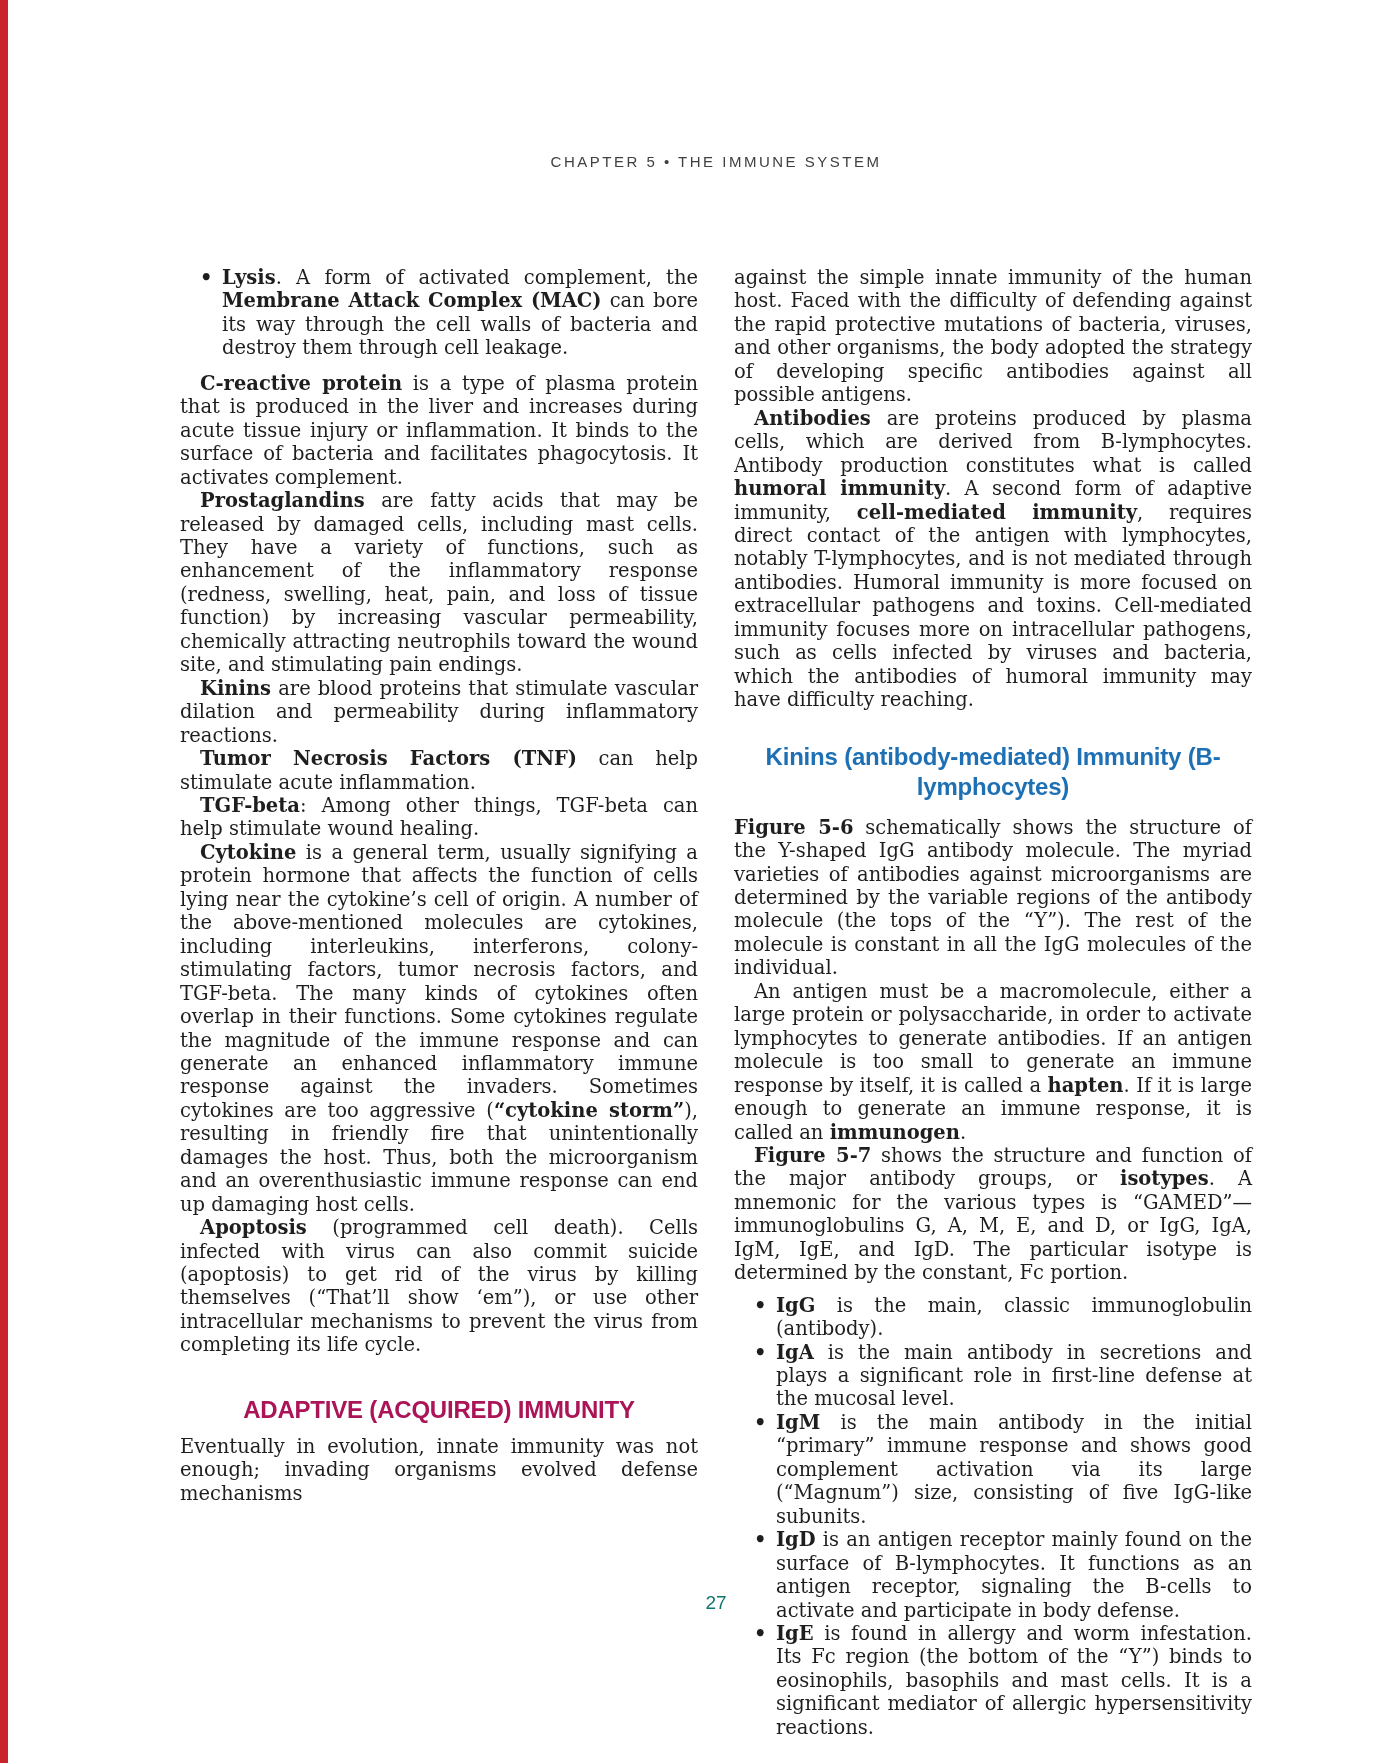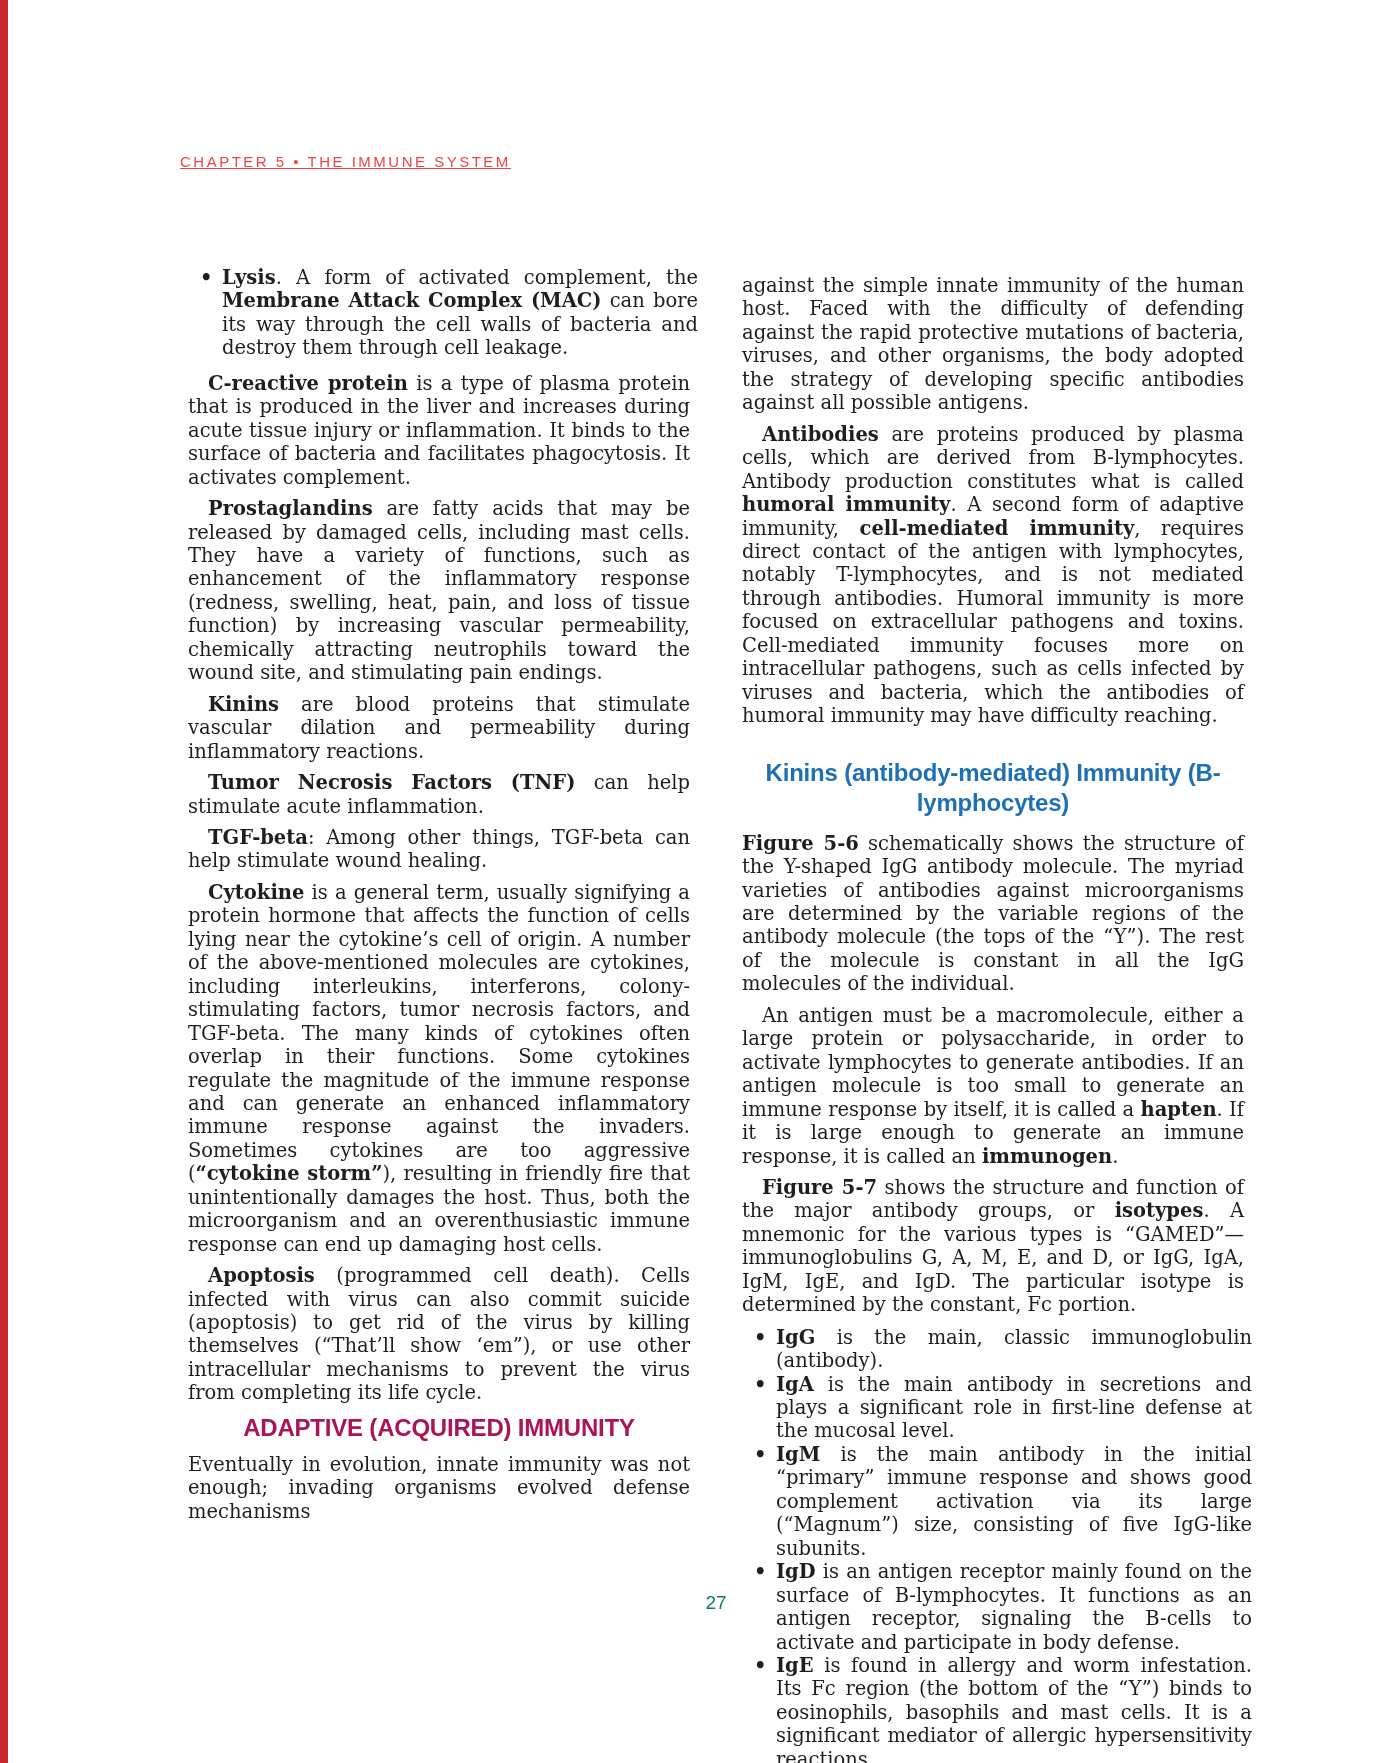--- a/index.html
+++ b/index.html
@@ -9,34 +9,35 @@
     background:#ffffff;
     overflow:hidden;
     font-family:"DejaVu Serif", serif;
   }
   .edge-strip{
     position:absolute;left:0;top:0;width:8px;height:100%;
     background:var(--edge,#c9232b);
   }
   .running-head{
     position:absolute;top:153px;left:180px;width:1072px;
+    text-align:center;
     font-family:"Liberation Sans", sans-serif;
-    font-size:15px;letter-spacing:2.5px;color:#ef4444;text-decoration:underline;
+    font-size:15px;letter-spacing:2.5px;color:#404040;
   }
   .columns{
     position:absolute;top:266px;left:180px;width:1072px;
     display:flex;gap:36px;
   }
   .column{
     width:518px;
     font-size:19.5px;line-height:23.45px;
     color:#1e1e1e;
     text-align:justify;
   }
-  .column p.para{margin:8px;}
+  .column p.para{margin:0;}
   .column p.para.indent{text-indent:20px;}
   ul.bullets{
     list-style:none;
     margin:0 0 12px 0;
     padding:0 0 0 42px;
   }
   .column > ul.bullets{margin-top:9px;}
   .column > ul.bullets:first-child{margin-top:0;}
   ul.bullets li{position:relative;}
   ul.bullets li::before{
@@ -44,21 +45,21 @@
     position:absolute;left:-22px;top:0;
     font-weight:700;
   }
   h2.heading{
     font-family:"Liberation Sans", sans-serif;
     font-weight:700;
     text-align:center;
     font-size:24px;line-height:30px;
     letter-spacing:-0.2px;
   }
-  h2.heading.red{color:var(--accent-red,#ab1457);margin:8px 0 10px;}
+  h2.heading.red{color:var(--accent-red,#ab1457);margin:38px 0 10px;}
   h2.heading.blue{color:var(--accent-blue,#1e70b5);margin:30px 0 14px;}
   .page-number{
     position:absolute;top:1592px;left:180px;width:1072px;
     text-align:center;
     font-family:"Liberation Sans", sans-serif;
     font-size:19px;color:#0f766e;
   }
   b{font-weight:700;}
 </style>
 </head>

